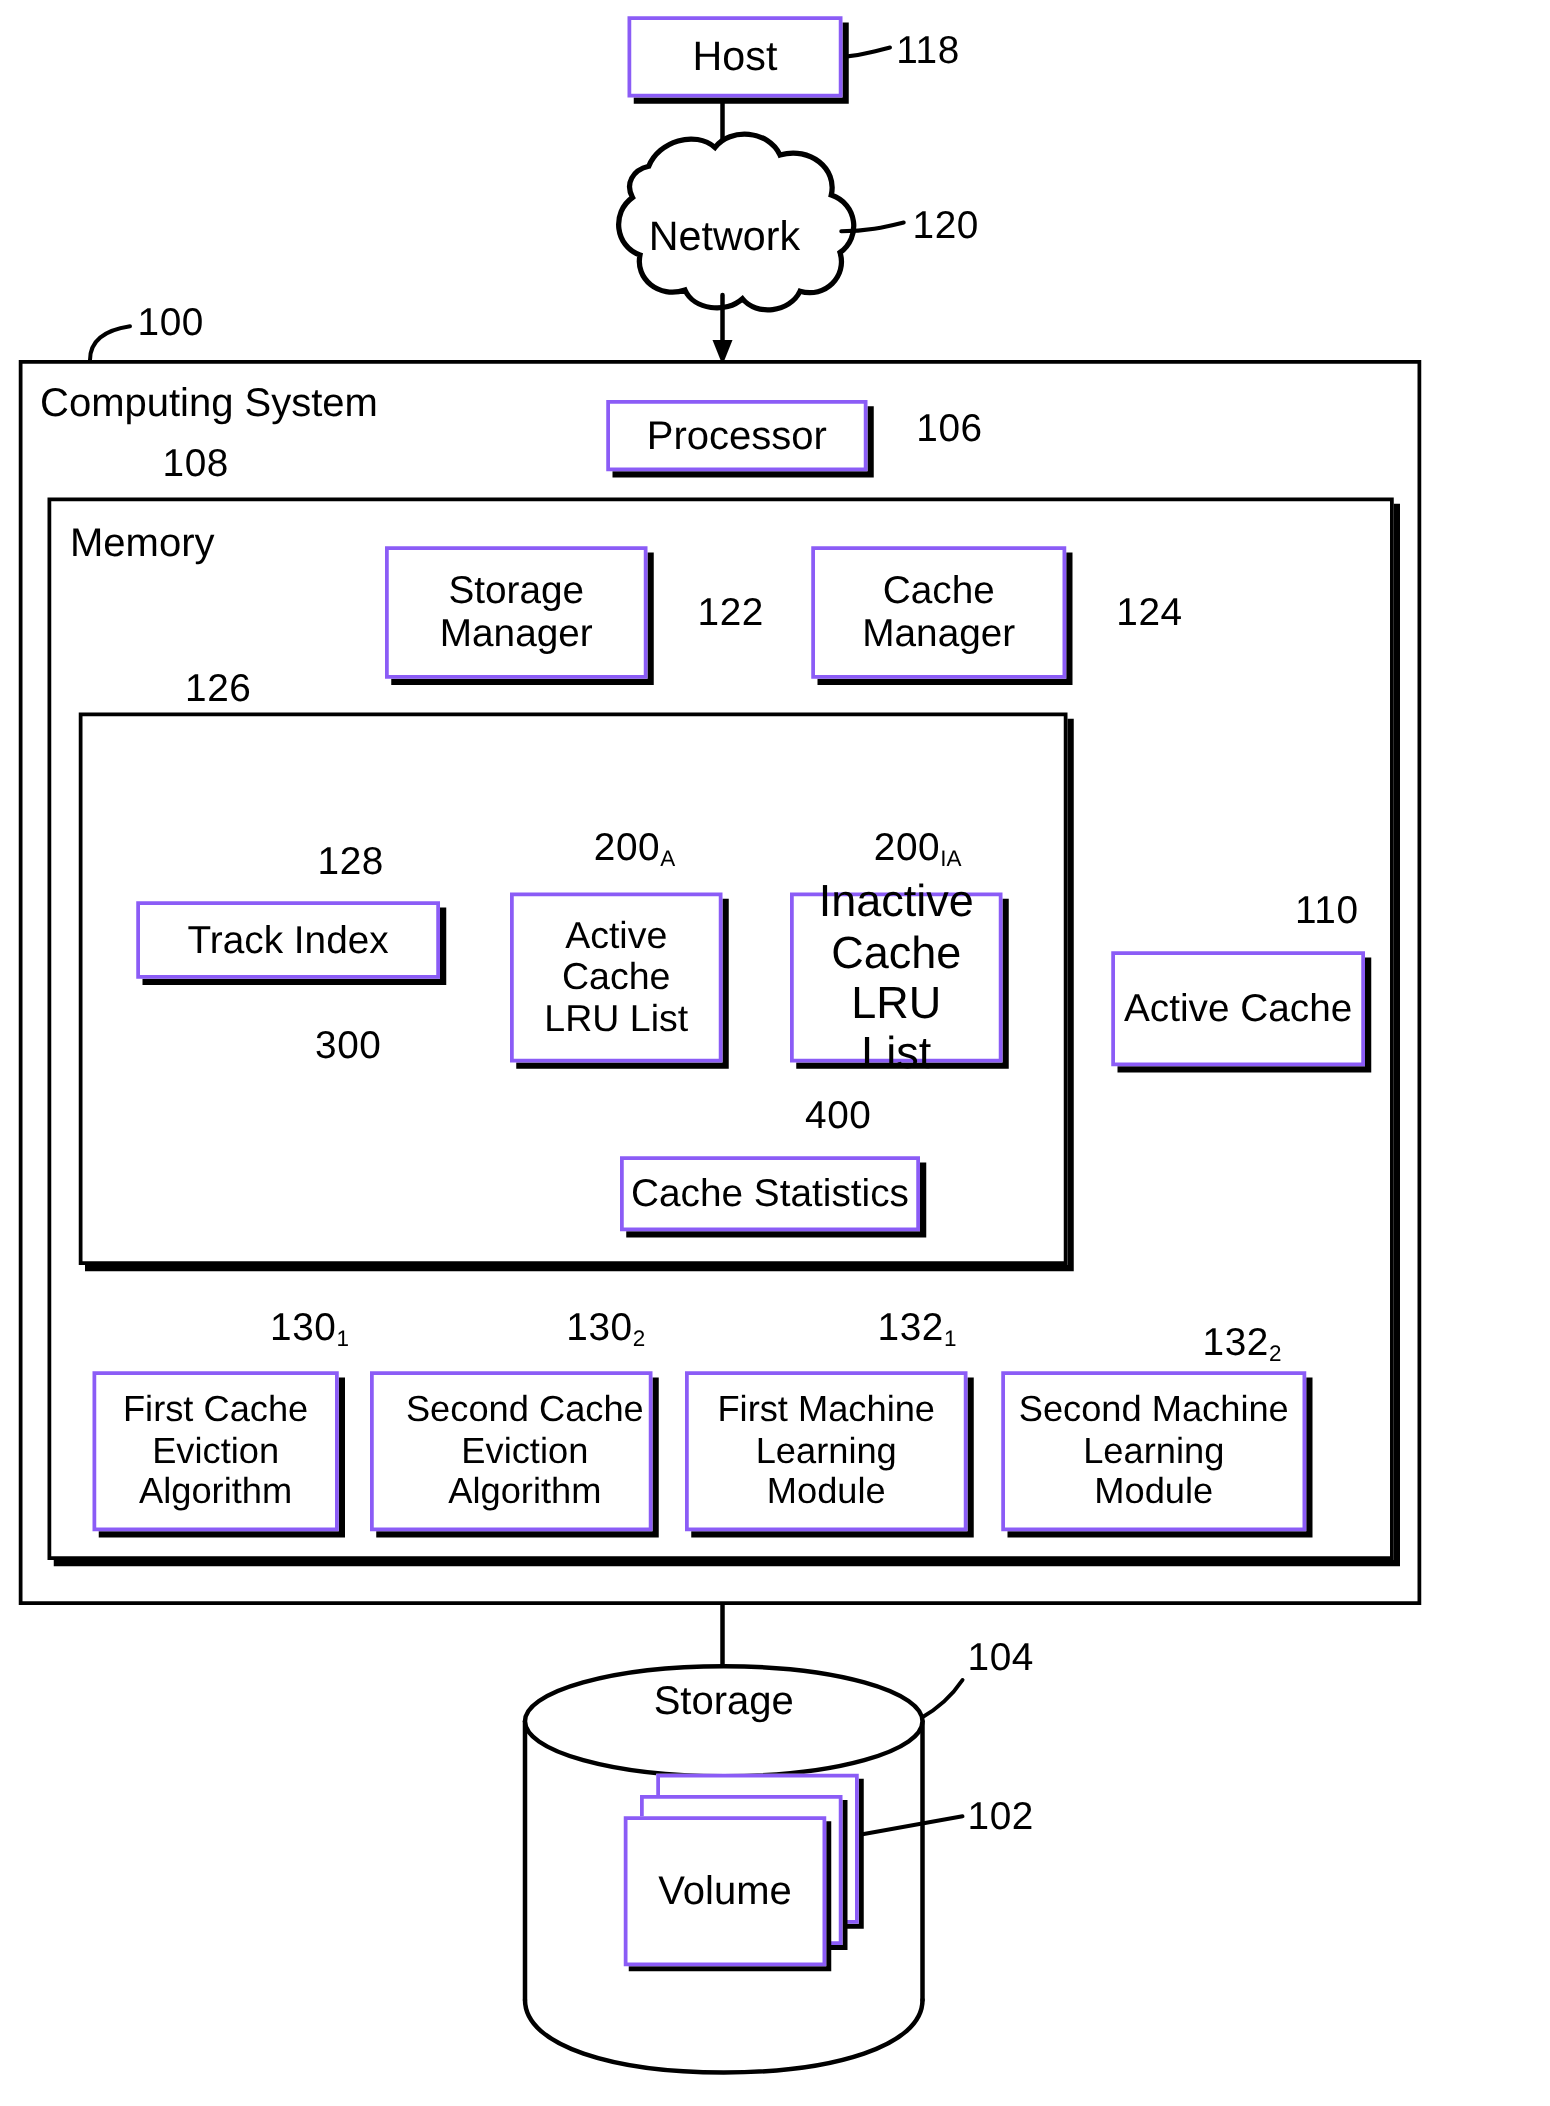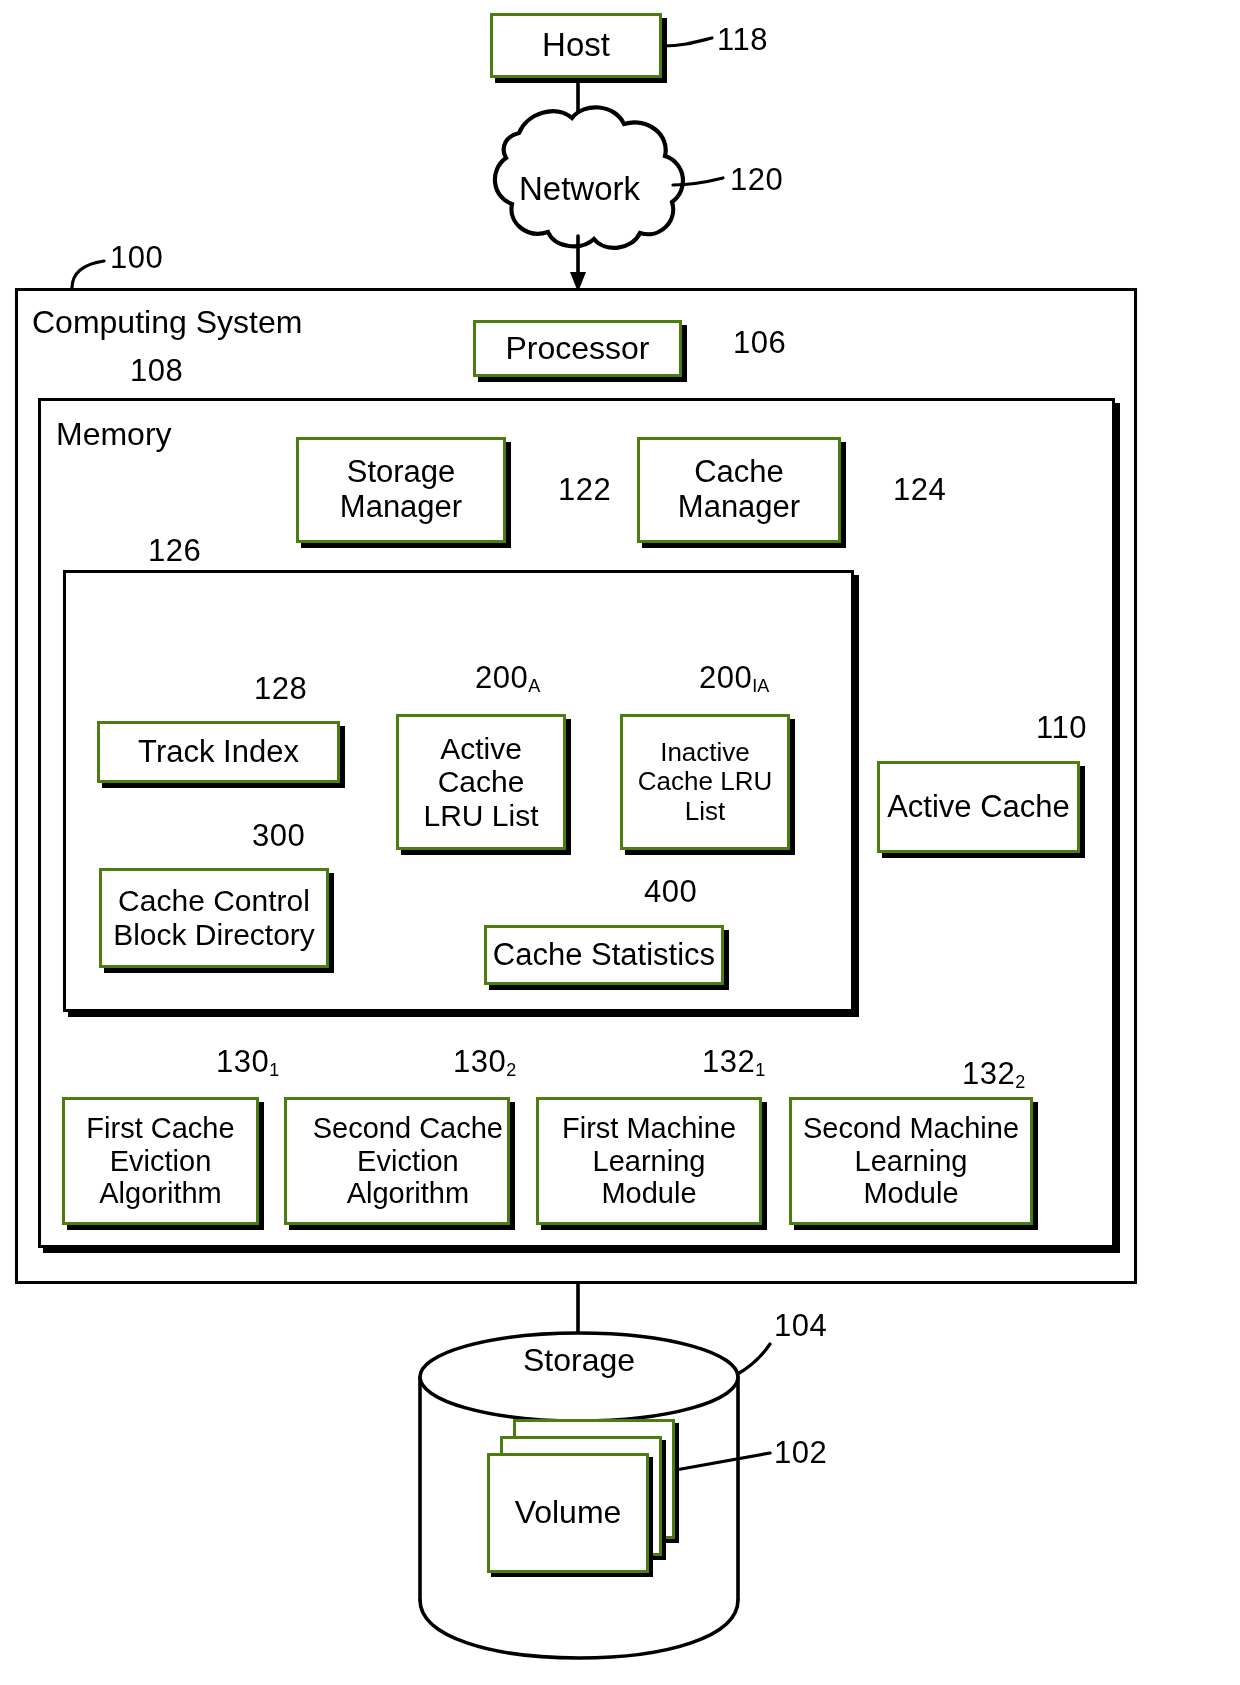--- a/index.html
+++ b/index.html
@@ -17,27 +17,28 @@
     height: 1685px;
     overflow: hidden;
     background: #ffffff;
   }
 
   
   .pbox {
     position: absolute;
     box-sizing: border-box;
     background: #ffffff;
-    border: 3px solid #4d7c0f;
+    border: 3px solid #8b5cf6;
     box-shadow: 5px 5px 0 0 #000000;
     display: flex;
     align-items: center;
     justify-content: center;
     text-align: center;
     line-height: 1.12;
+    margin-left: 12px;
   }
   .pbox .lbl { display: block; padding: 0 4px; }
 
   
   .container-box {
     position: absolute;
     box-sizing: border-box;
     background: #ffffff;
     border: 3px solid #000000;
   }
@@ -197,40 +198,34 @@
 
   <div class="pbox" style="left:396px; top:714px; width:170px; height:136px; font-size:30px;">
     <span class="lbl">
       <span>Active</span><br>
       <span>Cache</span><br>
       <span>LRU List</span>
     </span>
   </div>
   <div class="ref" style="left:475px; top:660px;"><span>200</span><sub>A</sub></div>
 
-  <div class="pbox" style="left:620px; top:714px; width:170px; height:136px; font-size:26px;">
+  <div class="pbox" style="left:620px; top:714px; width:170px; height:136px; font-size:36px;">
     <span class="lbl">
       <span>Inactive</span><br>
       <span>Cache LRU</span><br>
       <span>List</span>
     </span>
   </div>
   <div class="ref" style="left:699px; top:660px;"><span>200</span><sub>IA</sub></div>
 
   <div class="pbox" style="left:877px; top:761px; width:203px; height:92px; font-size:31px;">
     <span class="lbl">Active Cache</span>
   </div>
   <div class="ref" style="left:1036px; top:710px;"><span>110</span></div>
 
-  <div class="pbox" style="left:99px; top:868px; width:230px; height:100px; font-size:30px;">
-    <span class="lbl">
-      <span>Cache Control</span><br>
-      <span>Block Directory</span>
-    </span>
-  </div>
   <div class="ref" style="left:252px; top:818px;"><span>300</span></div>
 
   <div class="pbox" style="left:484px; top:925px; width:240px; height:60px; font-size:31px;">
     <span class="lbl">Cache Statistics</span>
   </div>
   <div class="ref" style="left:644px; top:874px;"><span>400</span></div>
 
   <div class="pbox" style="left:62px; top:1097px; width:197px; height:128px; font-size:29px;text-align:center;">
     <span class="lbl">
       <span>First Cache</span><br>

